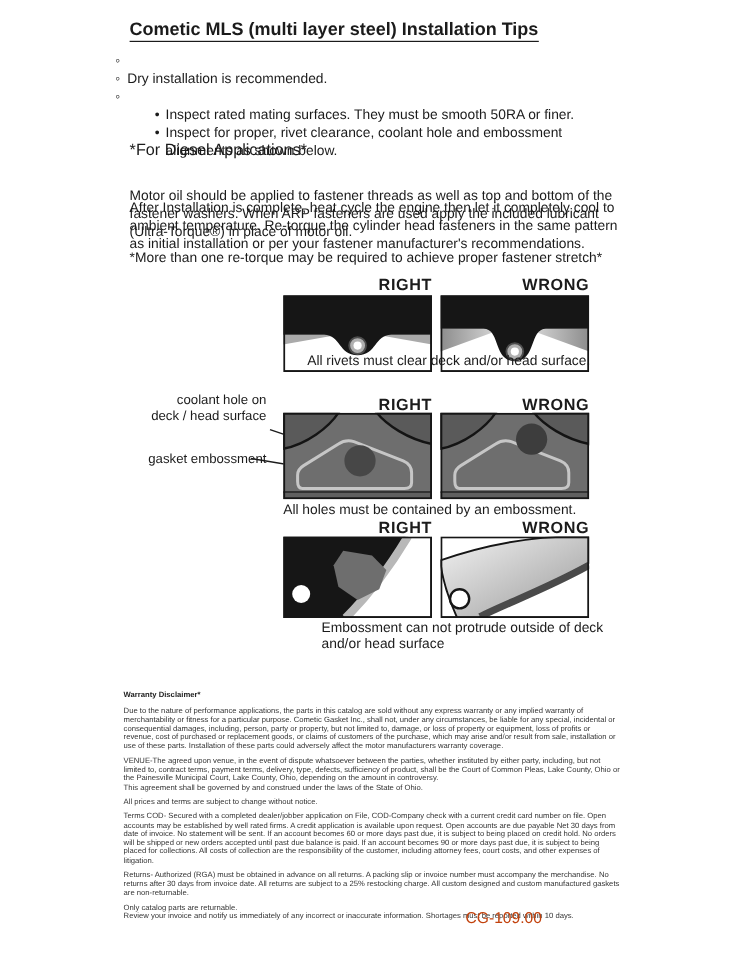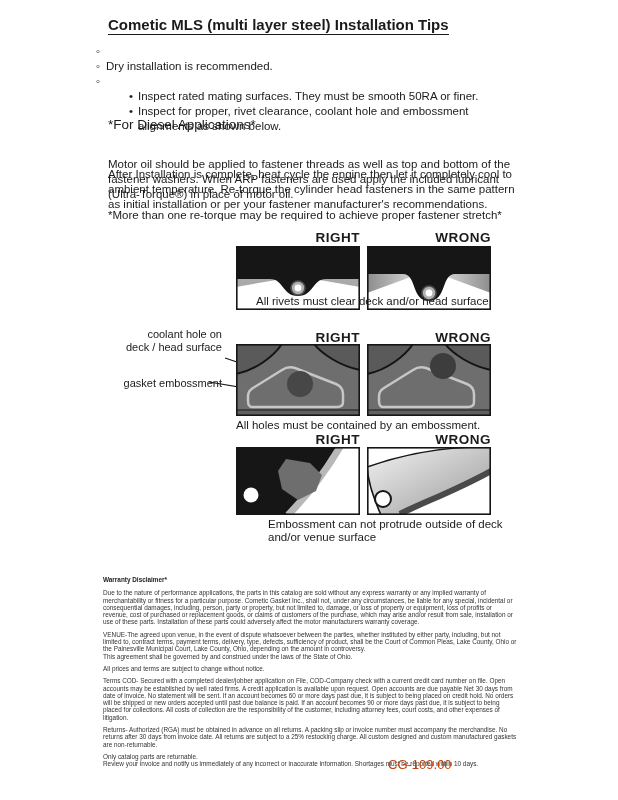--- a/index.html
+++ b/index.html
@@ -177,21 +177,21 @@
     <rect width="124" height="68" fill="#ffffff"></rect>
     <path d="M0,20 C40,6 78,0 114,0 L124,0 L124,22 C88,42 50,56 32,68 L14,68 C6,50 1,34 0,20 Z" fill="url(#gB)" stroke="#161616" stroke-width="1.6"></path>
     <path d="M124,24 C88,44 52,57 33,67" stroke="#4a4a4a" stroke-width="6" fill="none"></path>
     <circle cx="16" cy="52" r="8" fill="#ffffff" stroke="#161616" stroke-width="2"></circle>
     <rect x="0.8" y="0.8" width="122.4" height="66.4" fill="none" stroke="#161616" stroke-width="1.6"></rect>
   </svg>
 </div>
 
 <div class="abs cap" style="left:236px;top:518px;width:300px;margin-left:32px;">
   <div>Embossment can not protrude outside of deck</div>
-  <div>and/or venue surface</div>
+  <div>and/or head surface</div>
 </div>
 
 <div class="abs disclaimer">
   <div class="dh">Warranty Disclaimer*</div>
   <p>Due to the nature of performance applications, the parts in this catalog are sold without any express warranty or any implied warranty of merchantability or fitness for a particular purpose.  Cometic Gasket Inc., shall not, under any circumstances, be liable for any special, incidental or consequential damages, including, person, party or property, but not limited to, damage, or loss of property or equipment, loss of profits or revenue, cost of purchased or replacement goods, or claims of customers of the purchase, which may arise and/or result from sale, installation or use of these parts.  Installation of these parts could adversely affect the motor manufacturers warranty coverage.</p>
   <p class="tight">VENUE-The agreed upon venue, in the event of dispute whatsoever between the parties, whether instituted by either party, including, but not limited to, contract terms, payment terms, delivery, type, defects, sufficiency of product, shall be the Court of Common Pleas, Lake County, Ohio or the Painesville Municipal Court, Lake County, Ohio, depending on the amount in controversy.</p>
   <p>This agreement shall be governed by and construed under the laws of the State of Ohio.</p>
   <p>All prices and terms are subject to change without notice.</p>
   <p>Terms COD- Secured with a completed dealer/jobber application on File, COD-Company check with a current credit card number on file.  Open accounts may be established by well rated firms.  A credit application is available upon request.  Open accounts are due payable Net 30 days from date of invoice.  No statement will be sent.  If an account becomes 60 or more days past due, it is subject to being placed on credit hold.  No orders will be shipped or new orders accepted until past due balance is paid.  If an account becomes 90 or more days past due, it is subject to being placed for collections.  All costs of collection are the responsibility of the customer, including attorney fees, court costs, and other expenses of litigation.</p>
   <p>Returns- Authorized (RGA) must be obtained in advance on all returns.  A packing slip or invoice number must accompany the merchandise.  No returns after 30 days from invoice date.  All returns are subject to a 25% restocking charge.  All custom designed and custom manufactured gaskets are non-returnable.</p>

